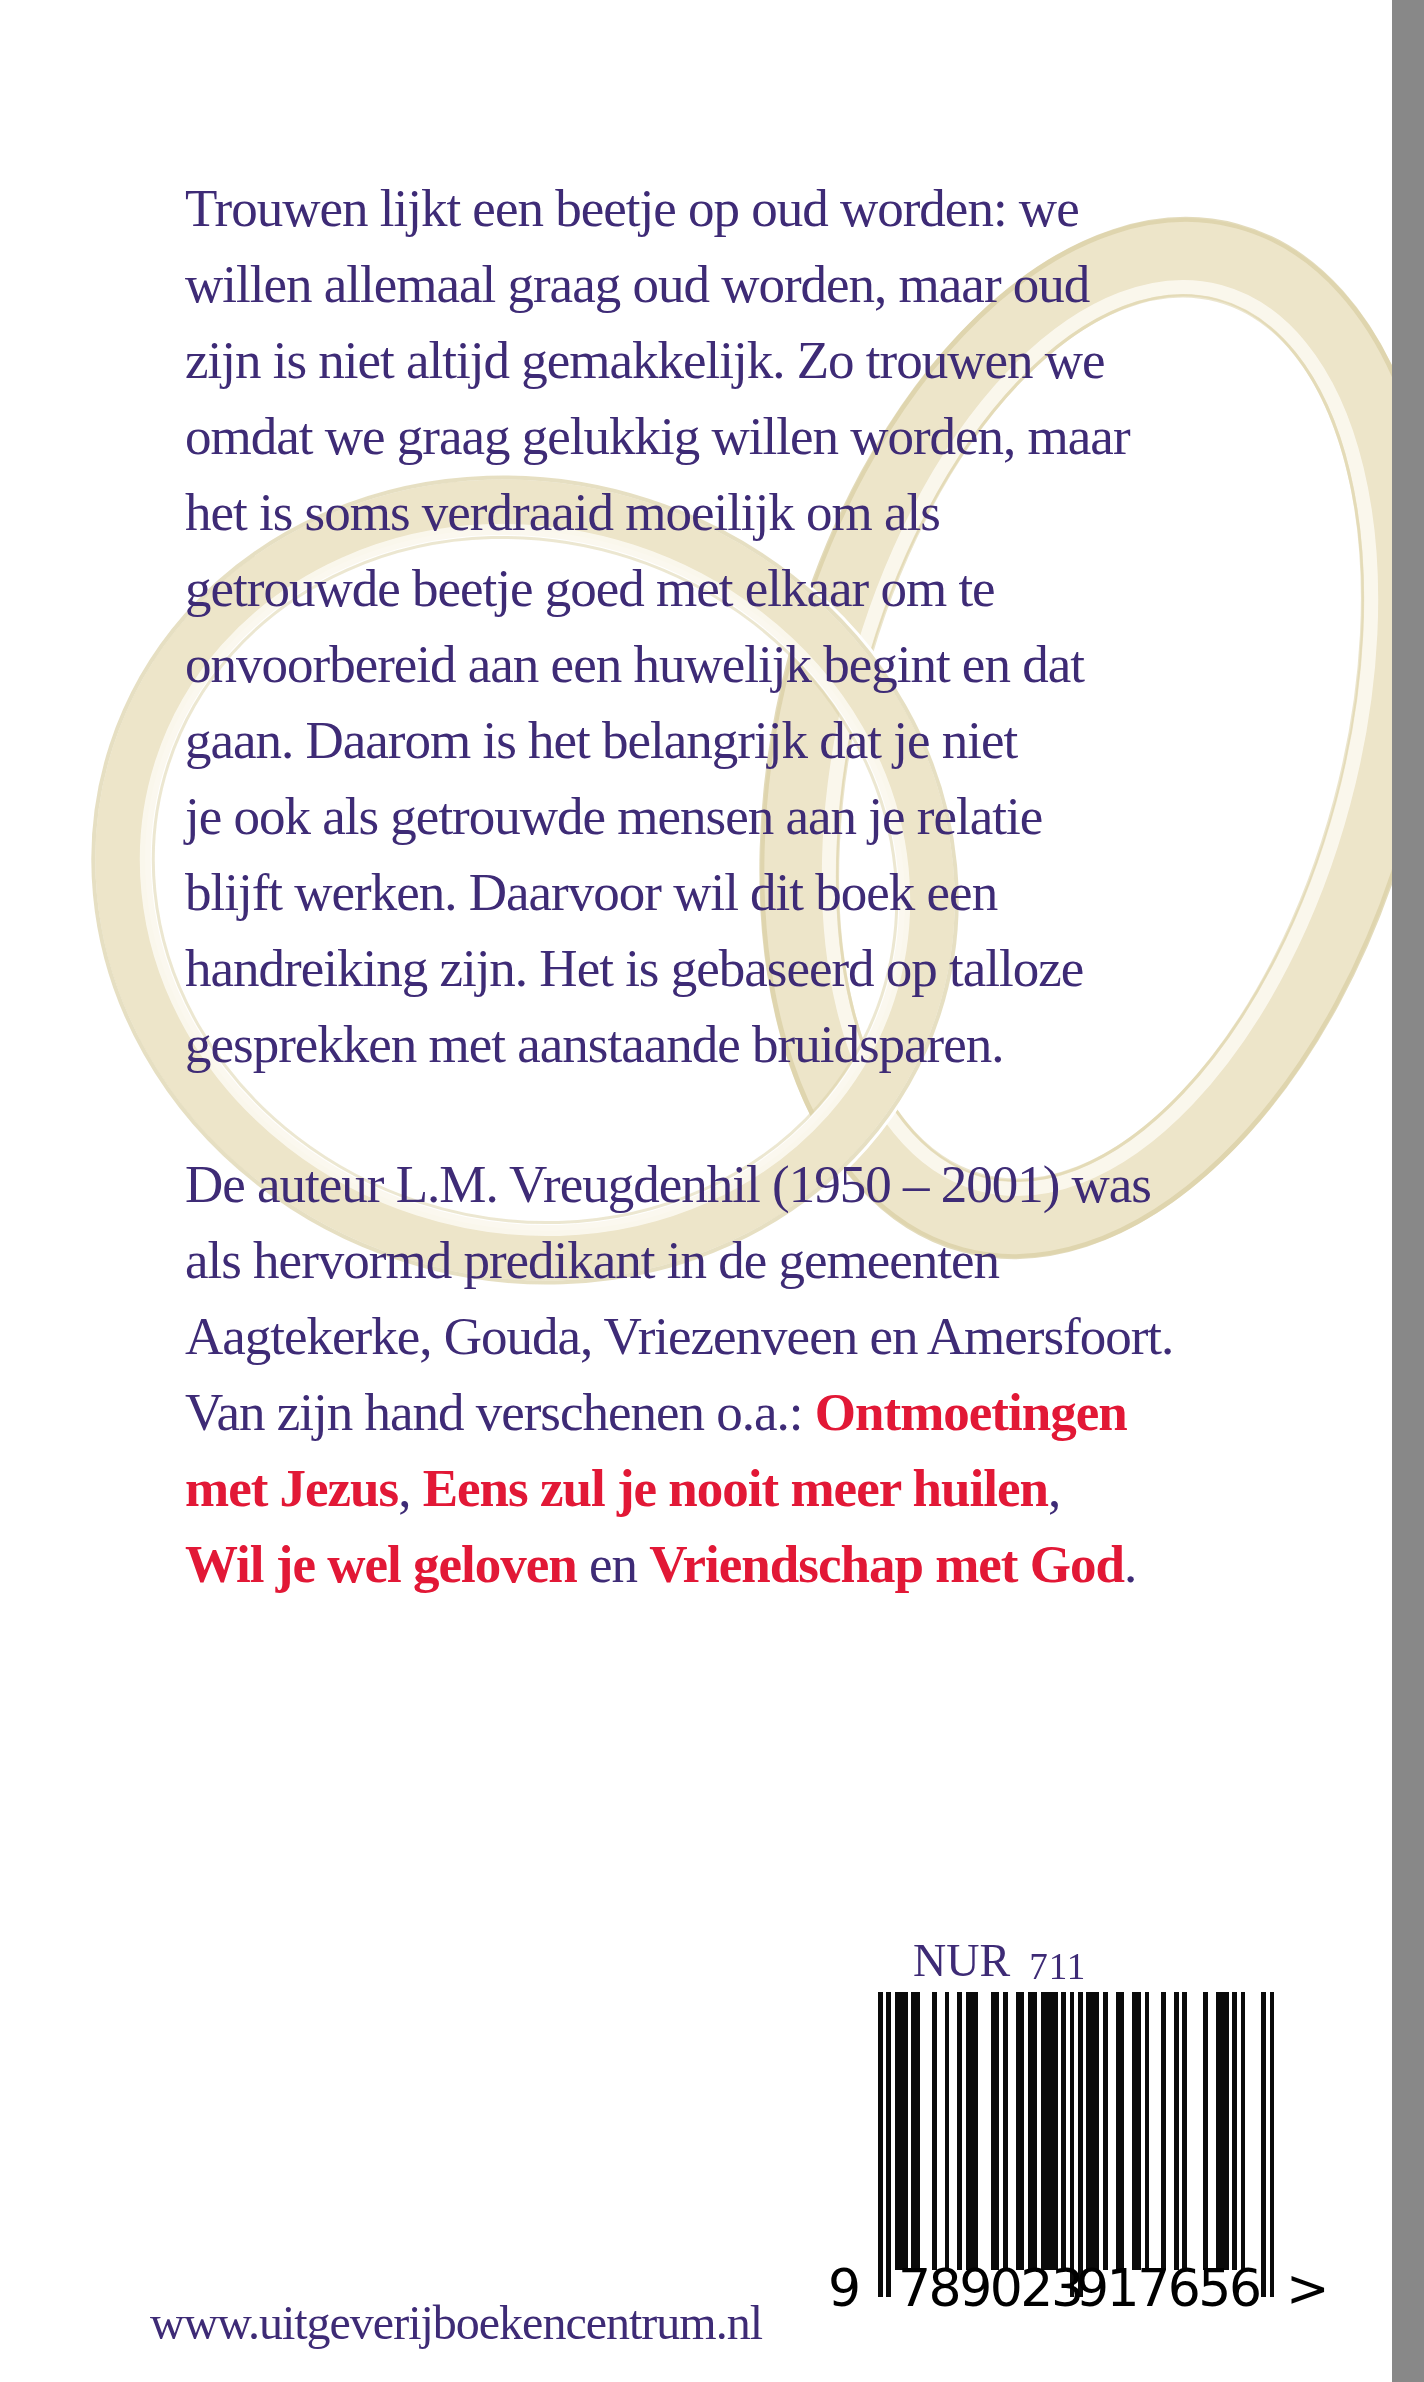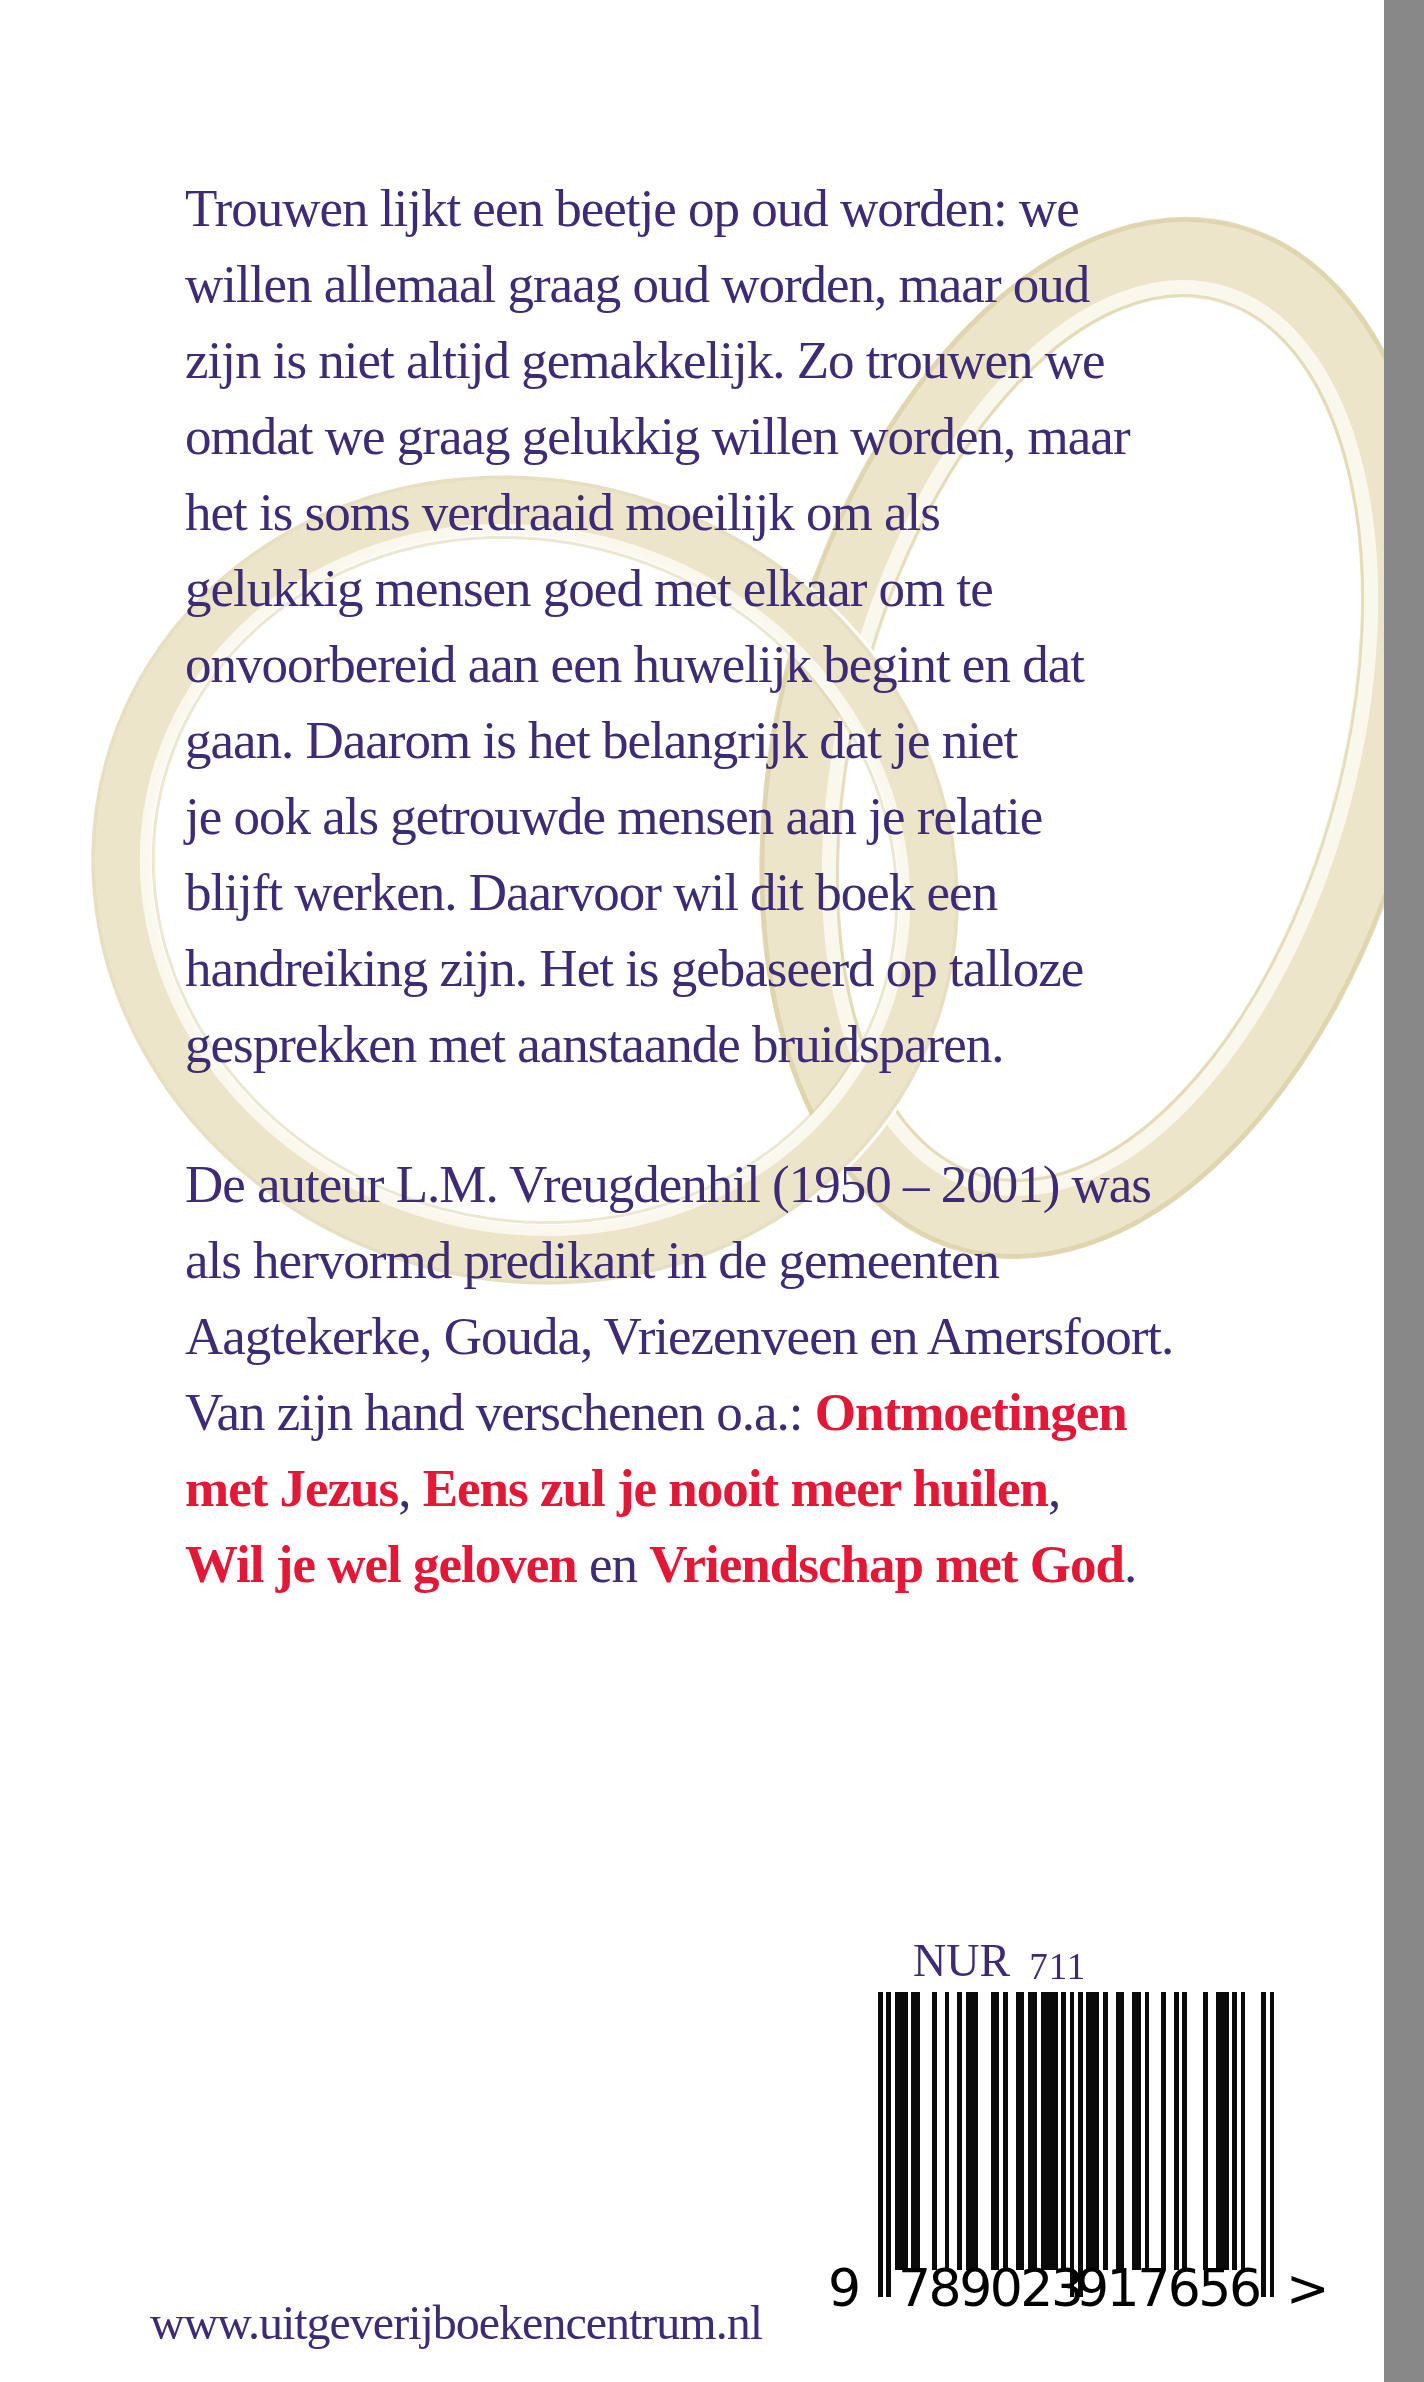--- a/index.html
+++ b/index.html
@@ -2,20 +2,21 @@
 <html><head>
 <meta charset="utf-8">
 <style>
   html,body{margin:0;padding:0;background:#888;}
   #cover{
     position:relative;
     width:1384px;height:2382px;
     background:#ffffff;
     overflow:hidden;
     font-family:"Liberation Serif", serif;
+    padding-left:8px;
   }
   #rings{position:absolute;left:0;top:0;z-index:0;}
   .textlayer{position:absolute;z-index:1;}
   #blurb{left:185px;top:170px;font-size:53px;line-height:76px;letter-spacing:-1px;color:var(--purple);}
   #author{left:185px;top:1146px;font-size:53px;line-height:76px;letter-spacing:-1px;color:var(--purple);}
   .line{white-space:nowrap;}
   .seg-p{color:var(--purple);}
   .seg-r{color:var(--red);font-weight:bold;}
   #nur{left:913px;top:1938px;color:var(--purple);font-size:46px;line-height:46px;white-space:nowrap;}
   #nur .code{font-size:37px;position:relative;top:3px;margin-left:19px;letter-spacing:1px;}
@@ -52,21 +53,21 @@
       <ellipse cx="525" cy="880" rx="375" ry="339" fill="none" stroke="#ddd4ac" stroke-width="3" opacity="0.55"></ellipse>
     </g>
   </svg>
 
   <div id="blurb" class="textlayer">
       <div class="line"><span class="seg-p">Trouwen lijkt een beetje op oud worden: we</span></div>
       <div class="line"><span class="seg-p">willen allemaal graag oud worden, maar oud</span></div>
       <div class="line"><span class="seg-p">zijn is niet altijd gemakkelijk. Zo trouwen we</span></div>
       <div class="line"><span class="seg-p">omdat we graag gelukkig willen worden, maar</span></div>
       <div class="line"><span class="seg-p">het is soms verdraaid moeilijk om als</span></div>
-      <div class="line"><span class="seg-p">gelukkig mensen goed met elkaar om te</span></div>
+      <div class="line"><span class="seg-p">getrouwde beetje goed met elkaar om te</span></div>
       <div class="line"><span class="seg-p">onvoorbereid aan een huwelijk begint en dat</span></div>
       <div class="line"><span class="seg-p">gaan. Daarom is het belangrijk dat je niet</span></div>
       <div class="line"><span class="seg-p">je ook als getrouwde mensen aan je relatie</span></div>
       <div class="line"><span class="seg-p">blijft werken. Daarvoor wil dit boek een</span></div>
       <div class="line"><span class="seg-p">handreiking zijn. Het is gebaseerd op talloze</span></div>
       <div class="line"><span class="seg-p">gesprekken met aanstaande bruidsparen.</span></div>
     </div>
 
   <div id="author" class="textlayer">
       <div class="line"><span class="seg-p">De auteur L.M. Vreugdenhil (1950 – 2001) was</span></div>

